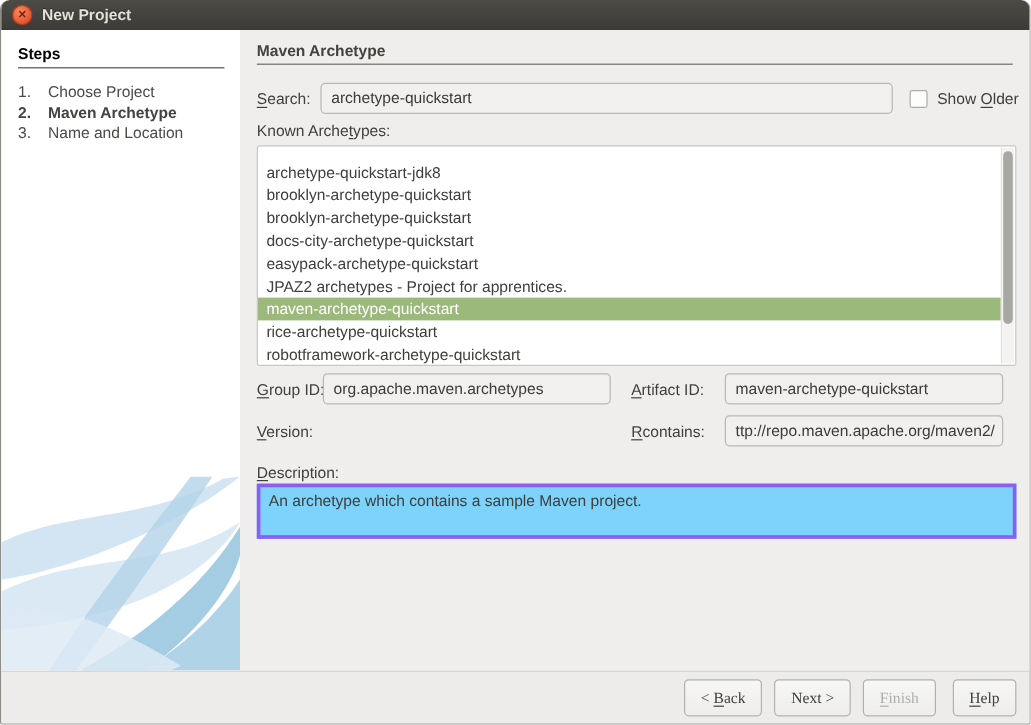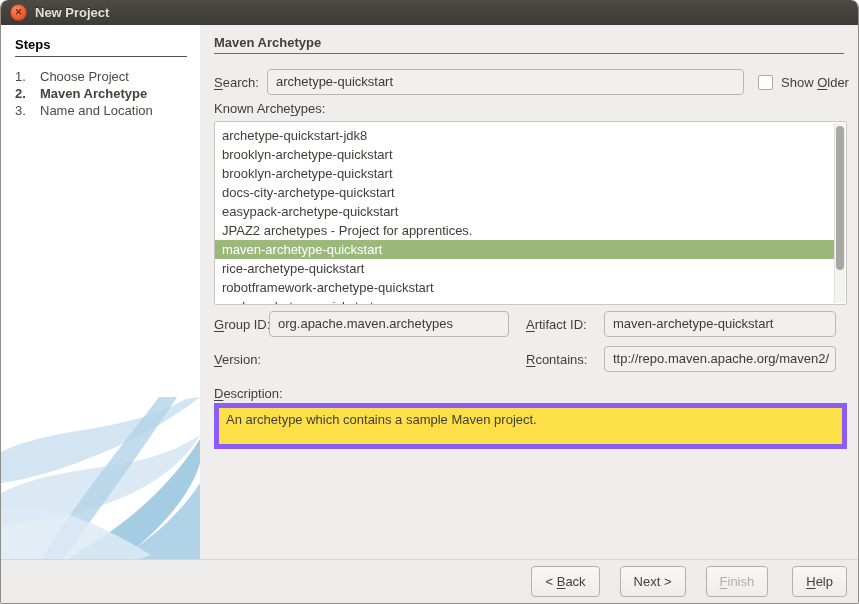--- a/index.html
+++ b/index.html
@@ -70,21 +70,21 @@
     position: absolute; left: 558px; top: 50px; width: 15px; height: 15px;
     background: #fdfdfc; border: 1px solid #aeaca9; border-radius: 2px;
   }
   .showolder-label { position: absolute; left: 581px; top: 50px; }
 
   .known-label { position: absolute; left: 14px; top: 76px; }
 
   .list {
     position: absolute; left: 14px; top: 96px; width: 633px; height: 184px;
     background: #ffffff; border: 1px solid #c8c7c4; border-radius: 2px;
-    overflow: hidden; padding-top: 4px;
+    overflow: hidden; padding-top: 12px;
   }
   .list .row {
     height: 19px; line-height: 19px; font-size: 13px; color: #3e3e3b;
     padding-left: 7px; margin-right: 12px;
     white-space: nowrap; overflow: hidden;
   }
   .list .row.selected { background: #9cb97c; color: #ffffff; }
   .v-scrollbar {
     position: absolute; top: 1px; right: 1px; bottom: 1px; width: 11px;
     background: #f4f3f1; border-left: 1px solid #e3e2df;
@@ -99,30 +99,30 @@
   .artifact-label { position: absolute; left: 326px; top: 292px; }
   .artifact-field { left: 404px; top: 286px; width: 232px; }
   .version-label  { position: absolute; left: 14px;  top: 327px; }
   .version-field  { left: 69px;  top: 321px; width: 240px; }
   .repo-label     { position: absolute; left: 326px; top: 327px; }
   .repo-field     { left: 404px; top: 321px; width: 232px; }
 
   .desc-label { position: absolute; left: 14px; top: 361px; }
   .desc-box {
     position: absolute; left: 14px; top: 378px; width: 633px; height: 46px;
-    background: #fde047; border: 5px solid #8b5cf6;
+    background: #7dd3fc; border: 3px solid #8b5cf6;
     font-size: 13px; color: #3e3e3b; padding: 4px 7px;
   }
 
   
   .footer {
     position: absolute; left: 0; right: 0; bottom: 0; height: 44px;
     background: #edecea; border-top: 1px solid #d8d7d4;
   }
-  .btn-row { position: absolute; top: 6px; right: 11px; display: flex; gap: 20px; }
+  .btn-row { position: absolute; top: 6px; right: 11px; display: flex; gap: 10px; font-family: Liberation Serif, serif; }
   .btn {
     height: 31px; padding: 0 13px;
     background: linear-gradient(#f7f7f6, #eeedeb);
     border: 1px solid #b3b1ad; border-radius: 4px;
     font-size: 13px; color: #414140;
     display: flex; align-items: center; white-space: nowrap;
     cursor: default;
   }
   .btn.disabled { color: #aeafac; }
   .btn.help { margin-left: 4px; }

